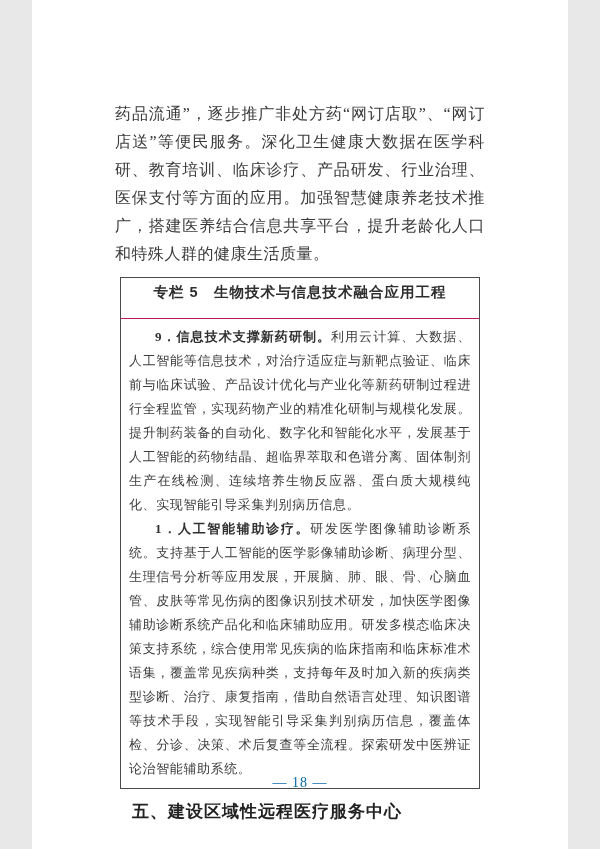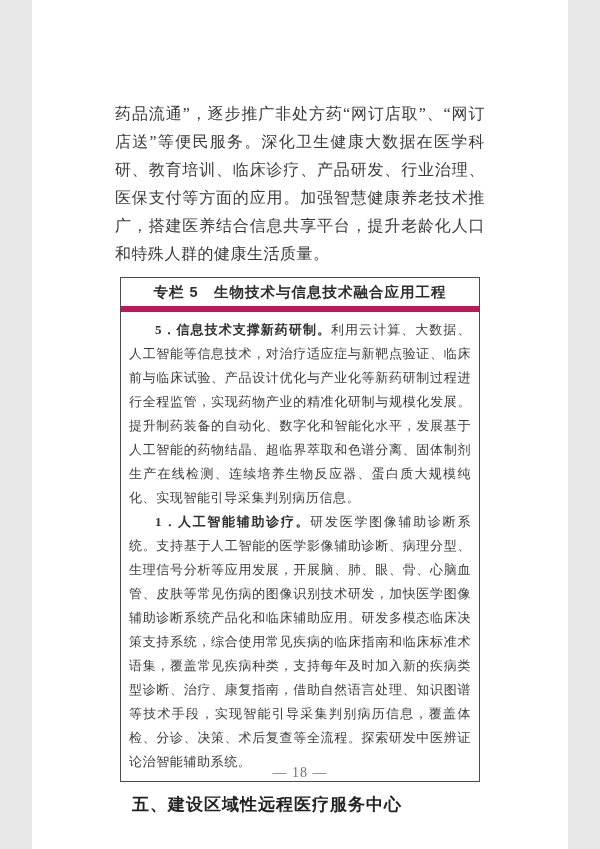--- a/index.html
+++ b/index.html
@@ -26,23 +26,23 @@
     letter-spacing: 0.5px;
     text-align: justify;
     text-justify: inter-ideograph;
     color: #3a3a3a;
   }
   .column-box {
     margin: 9px 5px 0 5px;
     border: 1px solid #4a4a4a;
   }
   .box-header {
-    border-bottom: 6px solid #be185d;
+    border-bottom: 1px solid #be185d;
     text-align: center;
-    padding: 5px 4px 4px 4px;
+    padding: 5px 4px 16px 4px;
     font-family: "Liberation Sans", "DejaVu Sans", sans-serif;
     font-weight: bold;
     font-size: 14.5px;
     color: #2e2e2e;
     letter-spacing: 1px;
   }
   .box-body {
     padding: 6px 8px 7px 8px;
   }
   .box-para {
@@ -67,41 +67,41 @@
     line-height: 24px;
     color: #222222;
     letter-spacing: 1px;
   }
   .body-para.after-heading {
     margin-top: 10px;
     text-indent: 2em;
   }
   .page-number {
     position: absolute;
-    bottom: 68px;
+    bottom: 58px;
     left: 0;
     width: 100%;
     text-align: center;
     font-size: 14px;
     letter-spacing: 1px;
-    color: #737373;
+    color: #0369a1;
   }
 </style>
 </head>
 <body>
 
 <div class="page">
   <div class="content">
 
     <p class="body-para">药品流通”，逐步推广非处方药“网订店取”、“网订店送”等便民服务。深化卫生健康大数据在医学科研、教育培训、临床诊疗、产品研发、行业治理、医保支付等方面的应用。加强智慧健康养老技术推广，搭建医养结合信息共享平台，提升老龄化人口和特殊人群的健康生活质量。</p>
 
     <div class="column-box">
       <div class="box-header">专栏 5　生物技术与信息技术融合应用工程</div>
       <div class="box-body">
-        <p class="box-para"><span class="lead">5．信息技术支撑新药研制。</span><span>利用云计算、大数据、人工智能等信息技术，对治疗适应症与新靶点验证、临床前与临床试验、产品设计优化与产业化等新药研制过程进行全程监管，实现药物产业的精准化研制与规模化发展。提升制药装备的自动化、数字化和智能化水平，发展基于人工智能的药物结晶、超临界萃取和色谱分离、固体制剂生产在线检测、连续培养生物反应器、蛋白质大规模纯化、实现智能引导采集判别病历信息。</span></p>
+        <p class="box-para"><span class="lead">9．信息技术支撑新药研制。</span><span>利用云计算、大数据、人工智能等信息技术，对治疗适应症与新靶点验证、临床前与临床试验、产品设计优化与产业化等新药研制过程进行全程监管，实现药物产业的精准化研制与规模化发展。提升制药装备的自动化、数字化和智能化水平，发展基于人工智能的药物结晶、超临界萃取和色谱分离、固体制剂生产在线检测、连续培养生物反应器、蛋白质大规模纯化、实现智能引导采集判别病历信息。</span></p>
         <p class="box-para"><span class="lead">1．人工智能辅助诊疗。</span><span>研发医学图像辅助诊断系统。支持基于人工智能的医学影像辅助诊断、病理分型、生理信号分析等应用发展，开展脑、肺、眼、骨、心脑血管、皮肤等常见伤病的图像识别技术研发，加快医学图像辅助诊断系统产品化和临床辅助应用。研发多模态临床决策支持系统，综合使用常见疾病的临床指南和临床标准术语集，覆盖常见疾病种类，支持每年及时加入新的疾病类型诊断、治疗、康复指南，借助自然语言处理、知识图谱等技术手段，实现智能引导采集判别病历信息，覆盖体检、分诊、决策、术后复查等全流程。探索研发中医辨证论治智能辅助系统。</span></p>
       </div>
     </div>
 
     <h2 class="section-heading">五、建设区域性远程医疗服务中心</h2>
 
 
   </div>
 
   <div class="page-number">— 18 —</div>

